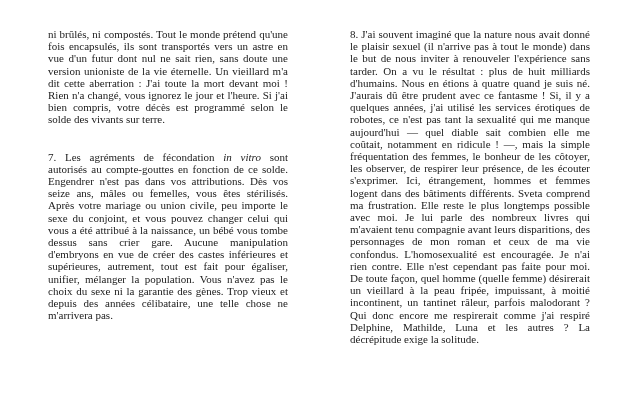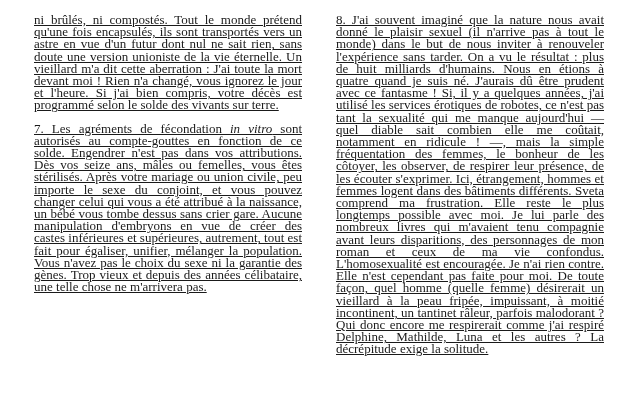--- a/index.html
+++ b/index.html
@@ -22,27 +22,26 @@
     display: flex;
     flex-direction: row;
     gap: 34px;
   }
   .column {
     width: 268px;
     display: flex;
     flex-direction: column;
   }
   p {
-    margin: 0;
-    font-size: 13px;
+    margin: 14px;
+    font-size: 11px;
     line-height: 12.2px;
     text-align: justify;
     text-justify: inter-word;
     hyphens: auto;
-    text-decoration: underline;
     -webkit-hyphens: auto;
   }
   p + p {
     margin-top: 11px;
   }
   p.cont {
     text-indent: 0;
   }
   p.indent {
     text-indent: 0;

